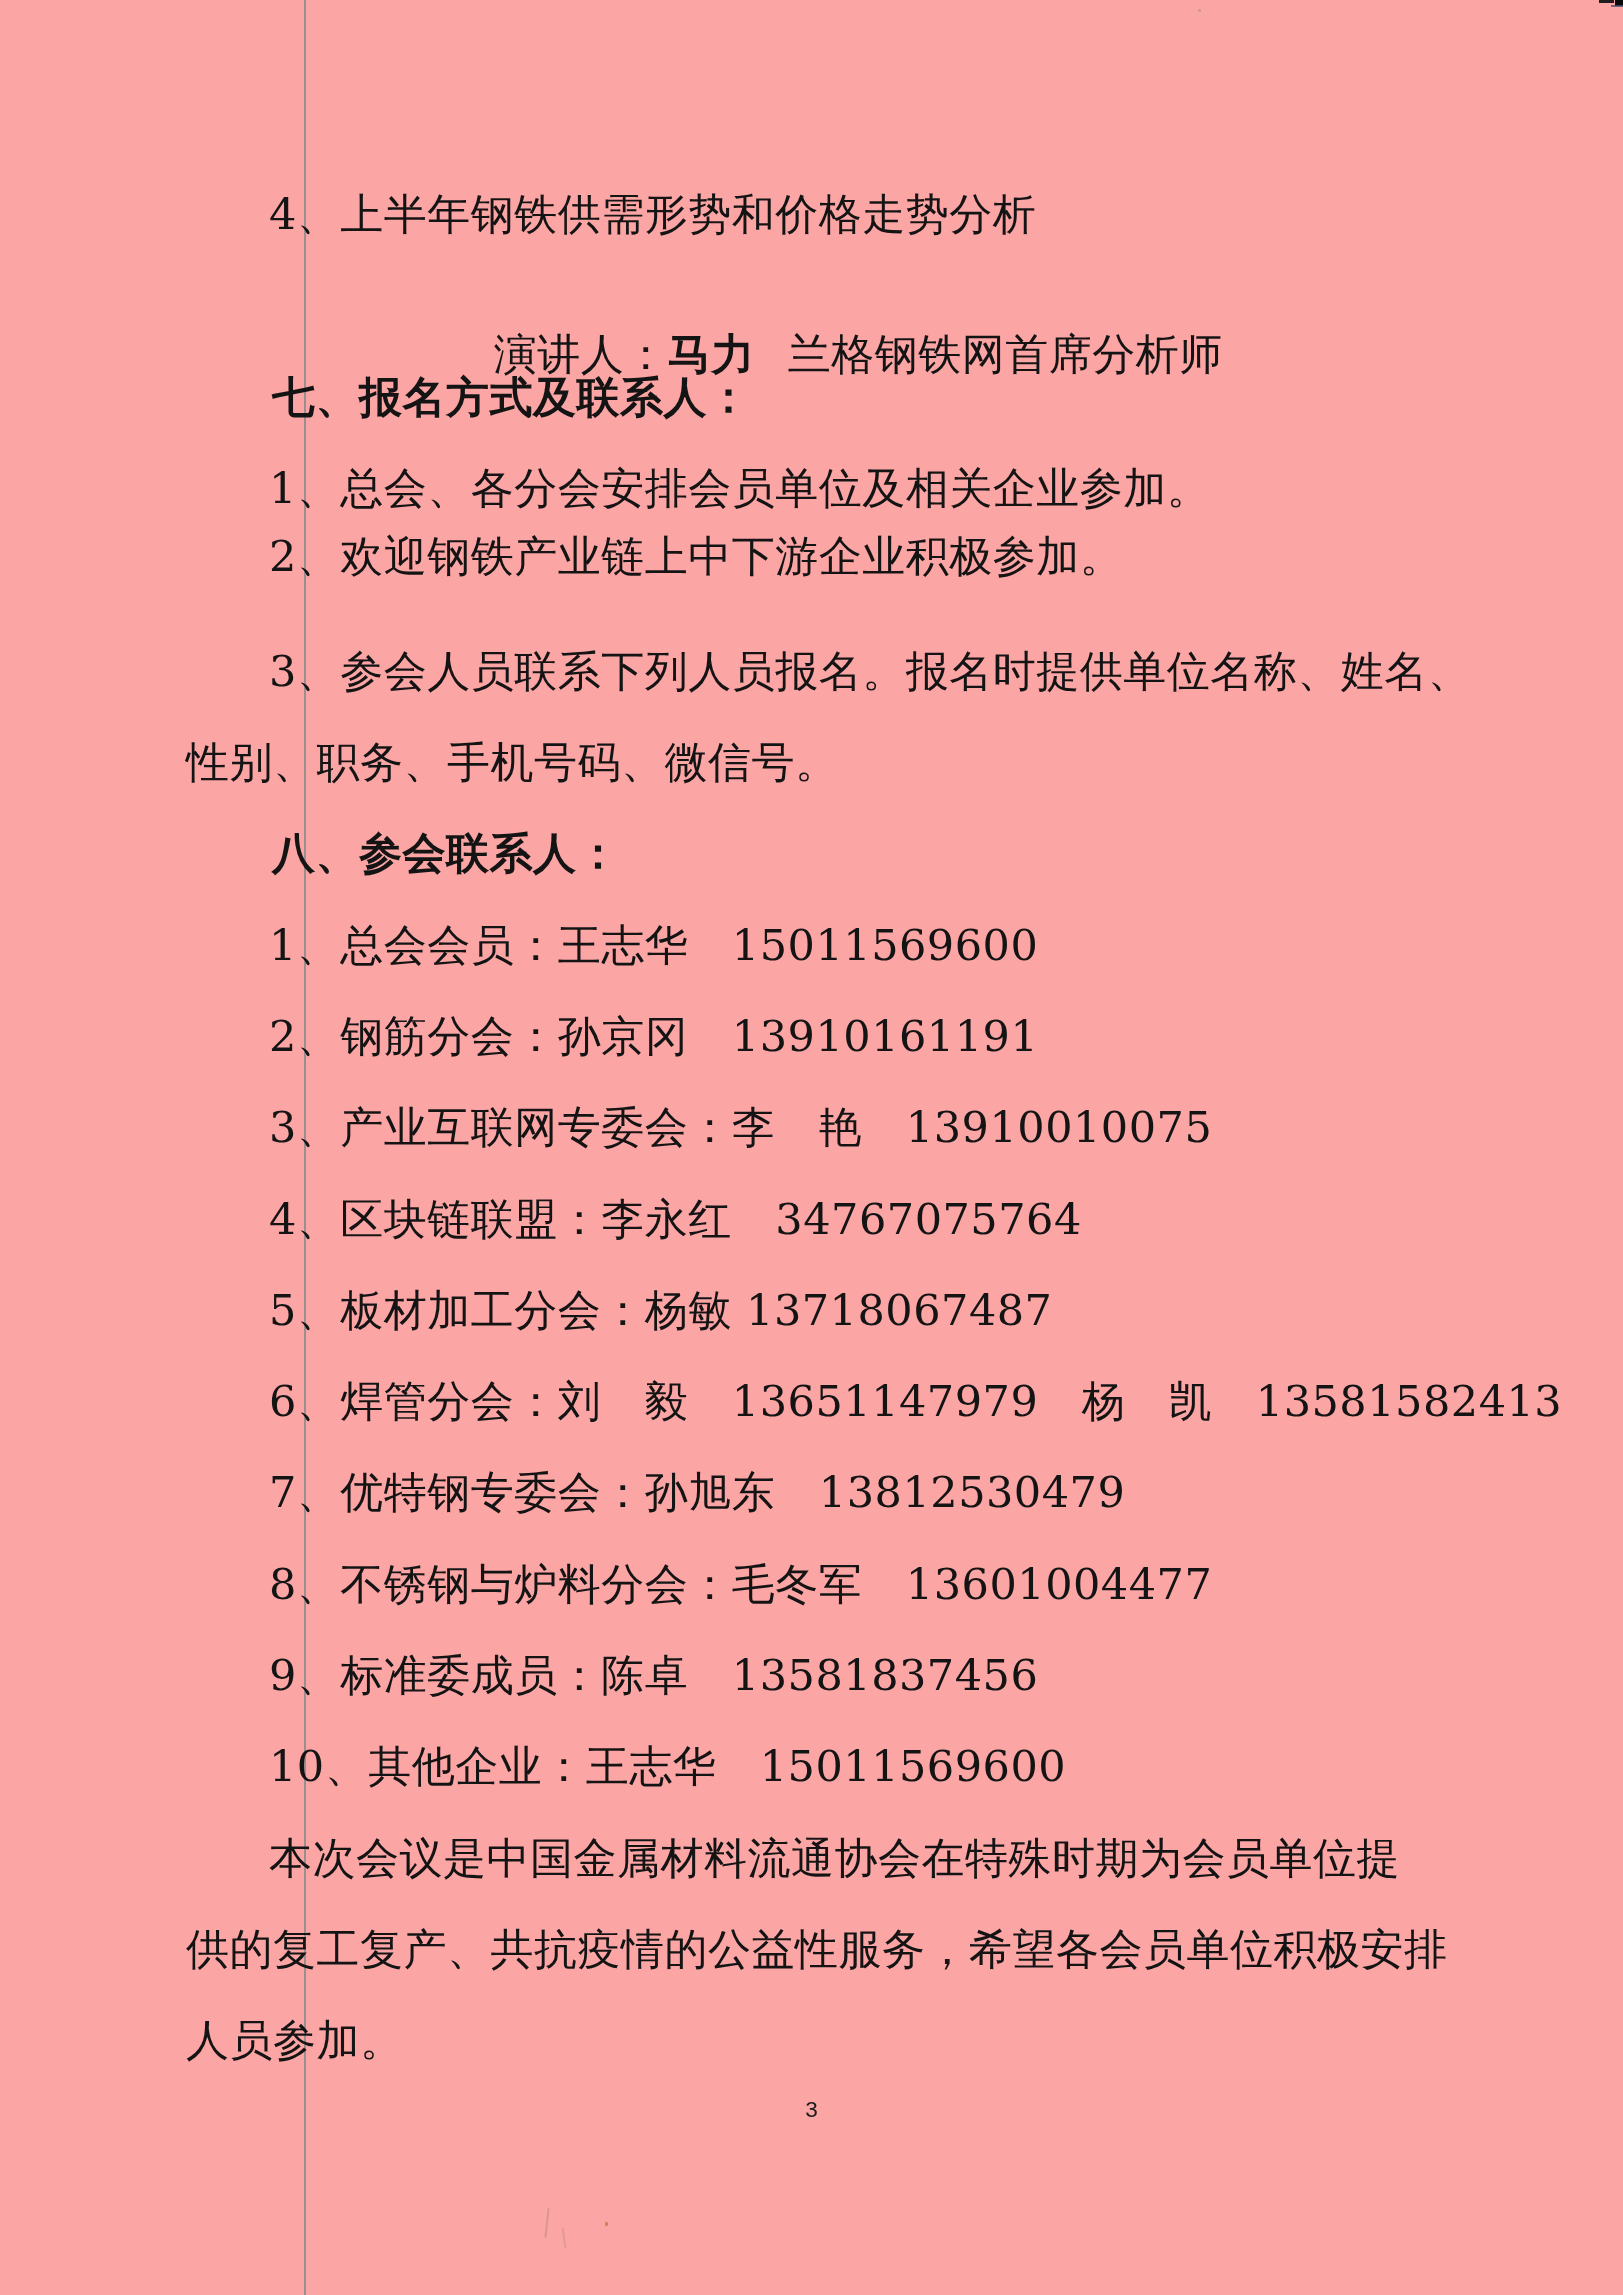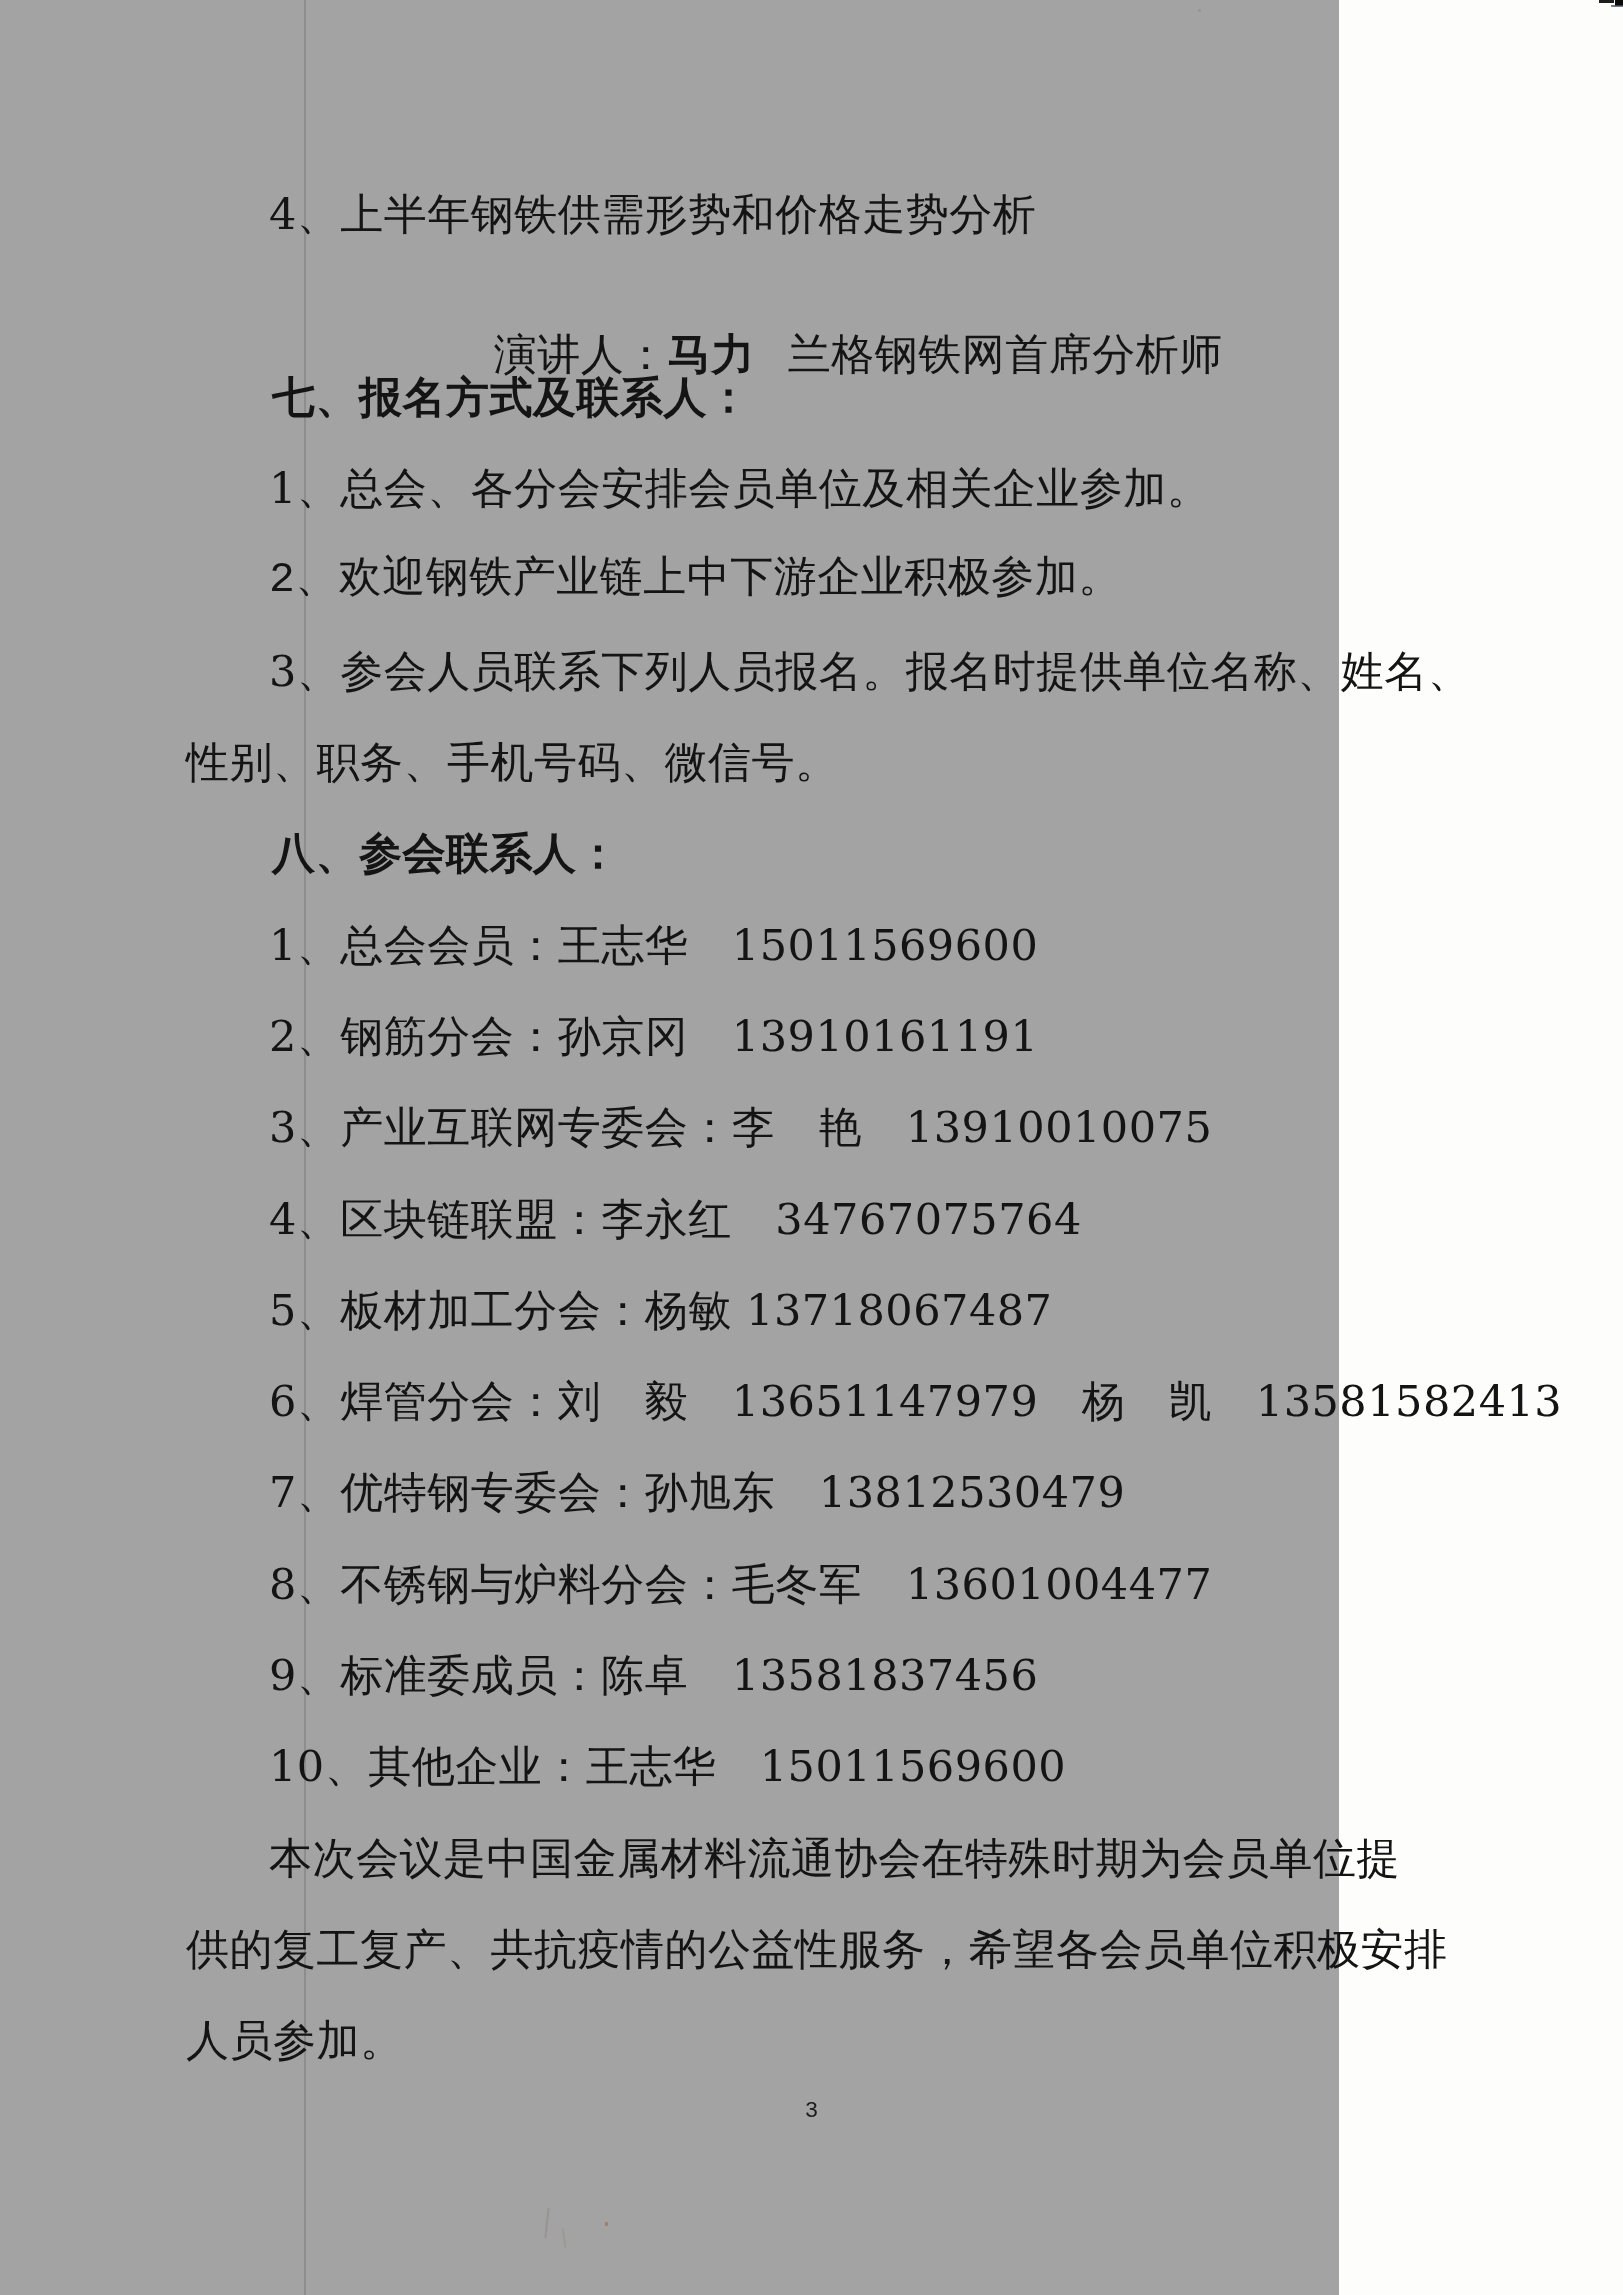--- a/index.html
+++ b/index.html
@@ -3,21 +3,21 @@
 <meta charset="utf-8">
 <style>
   html,body{margin:0;padding:0;}
   body{
     width:1623px;height:2295px;
     background:#fdfdfc;
     font-family:"DejaVu Serif","Liberation Serif",serif;
     position:relative;
     overflow:hidden;
   }
-  .page{position:absolute;left:0;top:0;width:1339px;height:2295px;background:#a3a3a3;}
+  .page{position:absolute;left:0;top:0;width:1623px;height:2295px;background:#fca5a5;}
   .ln{
     position:absolute;
     font-size:43px;
     line-height:1.12;
     color:#141414;
     white-space:pre;
     letter-spacing:0.5px;
   }
   .bold{font-weight:bold;}
   .vrule{
@@ -59,21 +59,21 @@
   <div class="ln" style="left:269px;top:190px;">4、上半年钢铁供需形势和价格走势分析</div>
 
   <div class="ln" style="left:437px;top:282px;">
     <span>演讲人：</span><span class="bold">马力</span><span class="speaker-title-gap">兰格钢铁网首席分析师</span>
   </div>
 
   <div class="ln bold" style="left:272px;top:373px;">七、报名方式及联系人：</div>
 
   <div class="ln" style="left:269px;top:464px;">1、总会、各分会安排会员单位及相关企业参加。</div>
 
-  <div class="ln" style="left:269px;top:556px;font-family:Liberation Mono, monospace;">2、欢迎钢铁产业链上中下游企业积极参加。</div>
+  <div class="ln" style="left:269px;top:532px;">2、欢迎钢铁产业链上中下游企业积极参加。</div>
 
   <div class="ln" style="left:269px;top:647px;">3、参会人员联系下列人员报名。报名时提供单位名称、姓名、</div>
 
   <div class="ln" style="left:186px;top:738px;">性别、职务、手机号码、微信号。</div>
 
   <div class="ln bold" style="left:272px;top:829px;">八、参会联系人：</div>
 
   <div class="ln" style="left:269px;top:921px;text-align:right;">1、总会会员：王志华　15011569600</div>
 
   <div class="ln" style="left:269px;top:1012px;">2、钢筋分会：孙京冈　13910161191</div>

